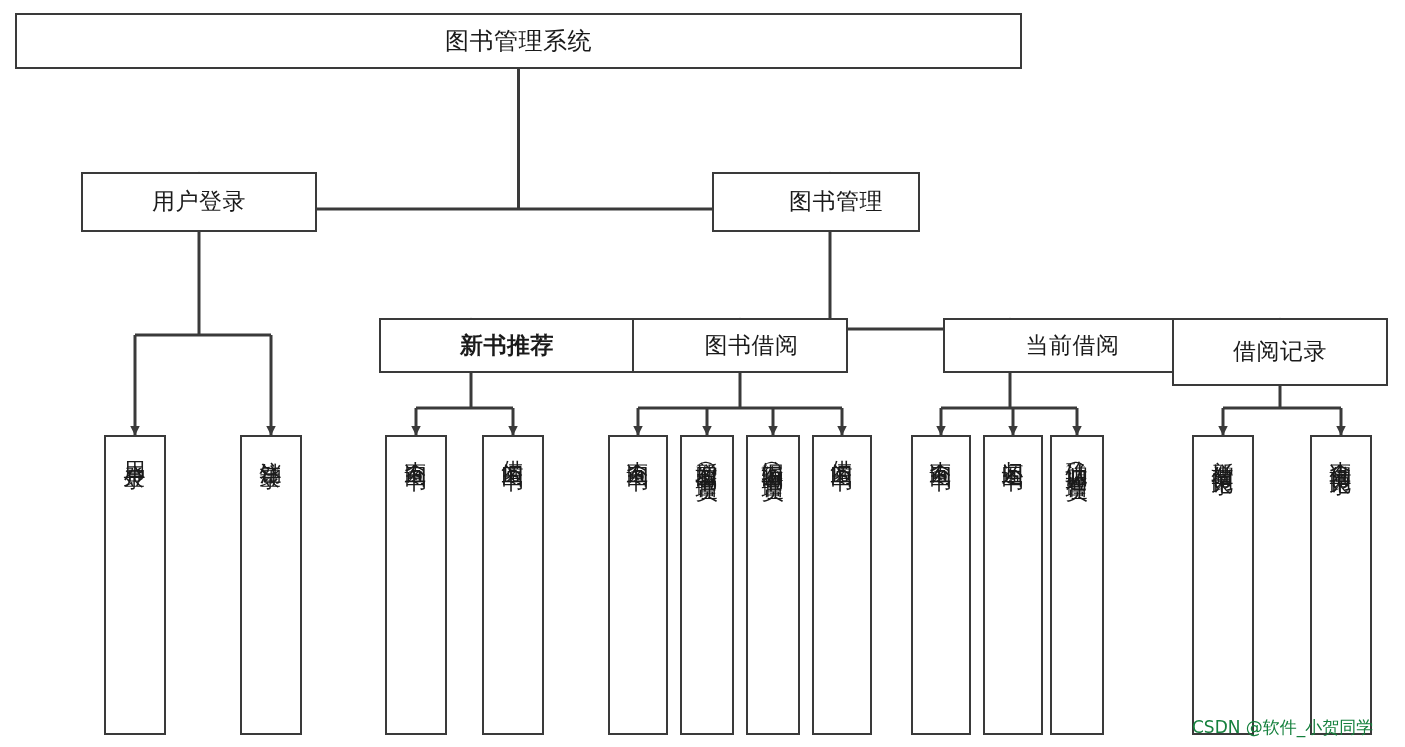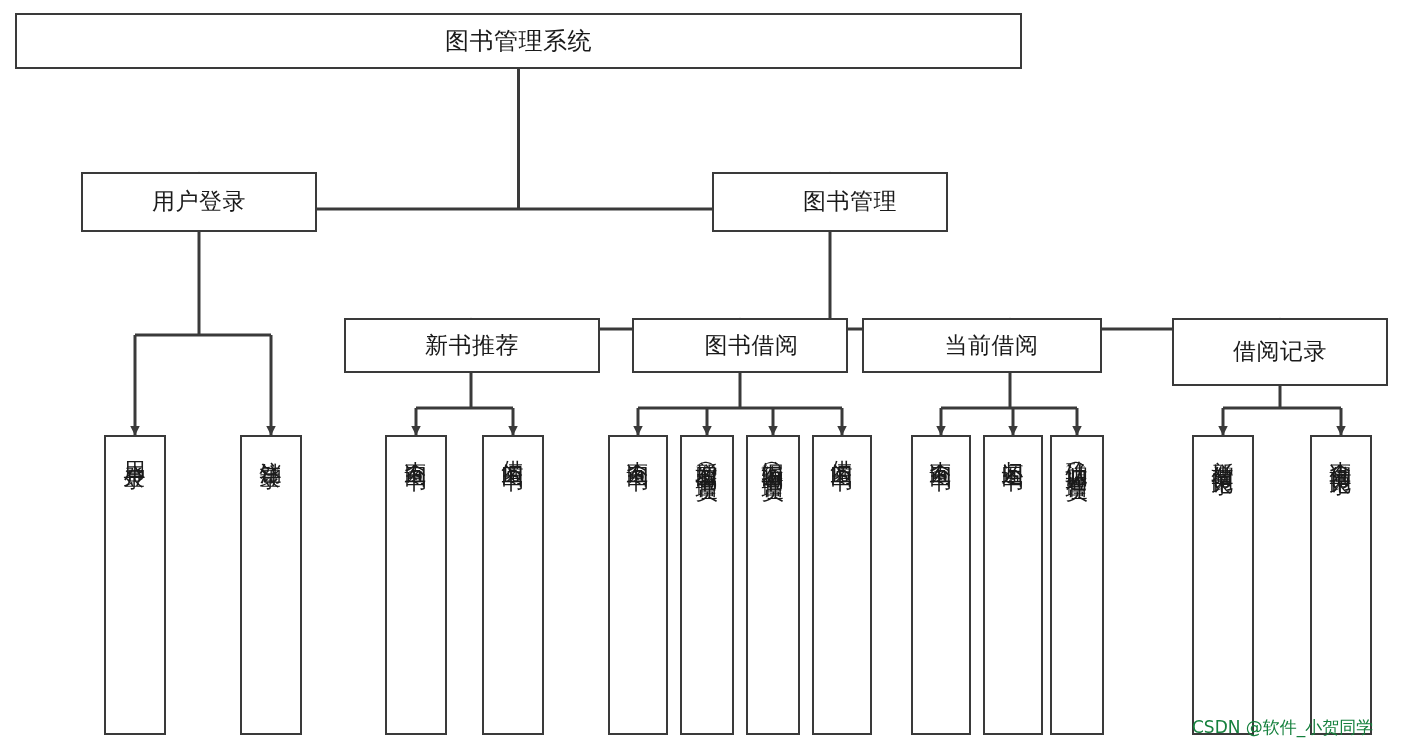--- a/index.html
+++ b/index.html
@@ -122,30 +122,30 @@
       </g>
   </svg>
 
   <div id="nodes">
       <div class="node horiz root" style="left: 15px; top: 13px; width: 1007px; height: 56px;">
         <span class="label">图书管理系统</span>
       </div>
       <div class="node horiz" style="left: 81px; top: 172px; width: 236px; height: 60px;">
         <span class="label">用户登录</span>
       </div>
-      <div class="node horiz" style="left: 712px; top: 172px; width: 236px; height: 60px; padding-left: 40px;">
+      <div class="node horiz" style="left: 712px; top: 172px; width: 208px; height: 60px; padding-left: 40px;">
         <span class="label">图书管理</span>
       </div>
-      <div class="node horiz" style="left: 344px; top: 318px; width: 256px; height: 55px;">
+      <div class="node horiz" style="left: 379px; top: 318px; width: 256px; height: 55px; font-weight: bold;">
         <span class="label">新书推荐</span>
       </div>
       <div class="node horiz" style="left: 632px; top: 318px; width: 216px; height: 55px; padding-left: 23px;">
         <span class="label">图书借阅</span>
       </div>
-      <div class="node horiz" style="left: 862px; top: 318px; width: 240px; height: 55px; padding-left: 19px;">
+      <div class="node horiz" style="left: 943px; top: 318px; width: 240px; height: 55px; padding-left: 19px;">
         <span class="label">当前借阅</span>
       </div>
       <div class="node horiz" style="left: 1172px; top: 318px; width: 216px; height: 68px;">
         <span class="label">借阅记录</span>
       </div>
       <div class="node vert" style="left: 104px; top: 435px; width: 62px; height: 300px;">
         <span class="label">用户登录</span>
       </div>
       <div class="node vert" style="left: 240px; top: 435px; width: 62px; height: 300px;">
         <span class="label">注销登录</span>

